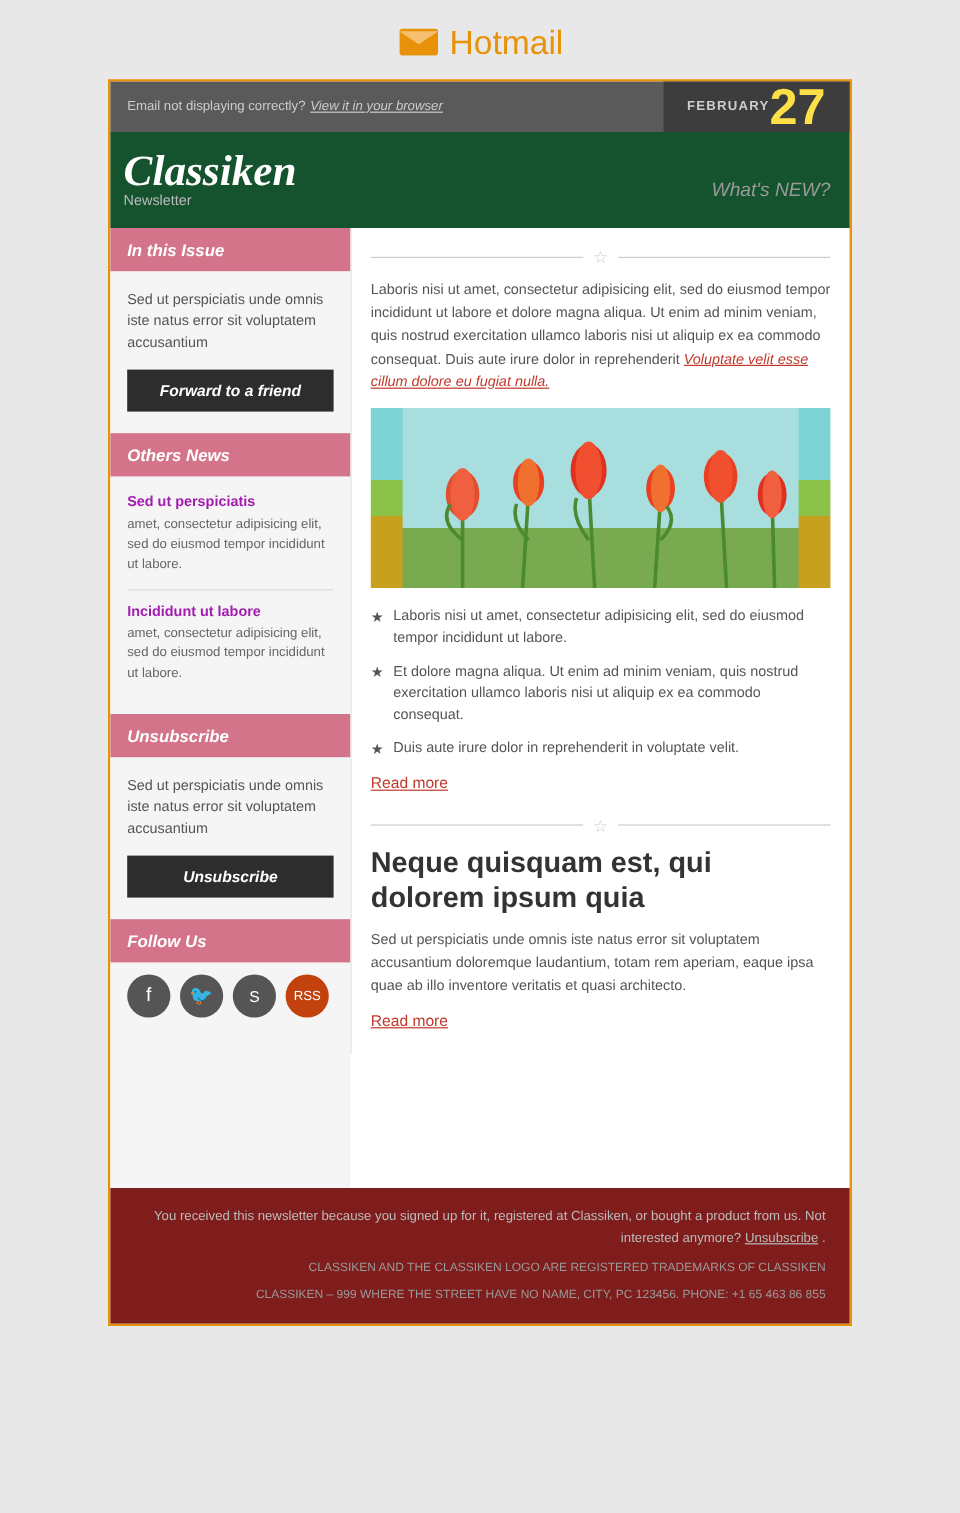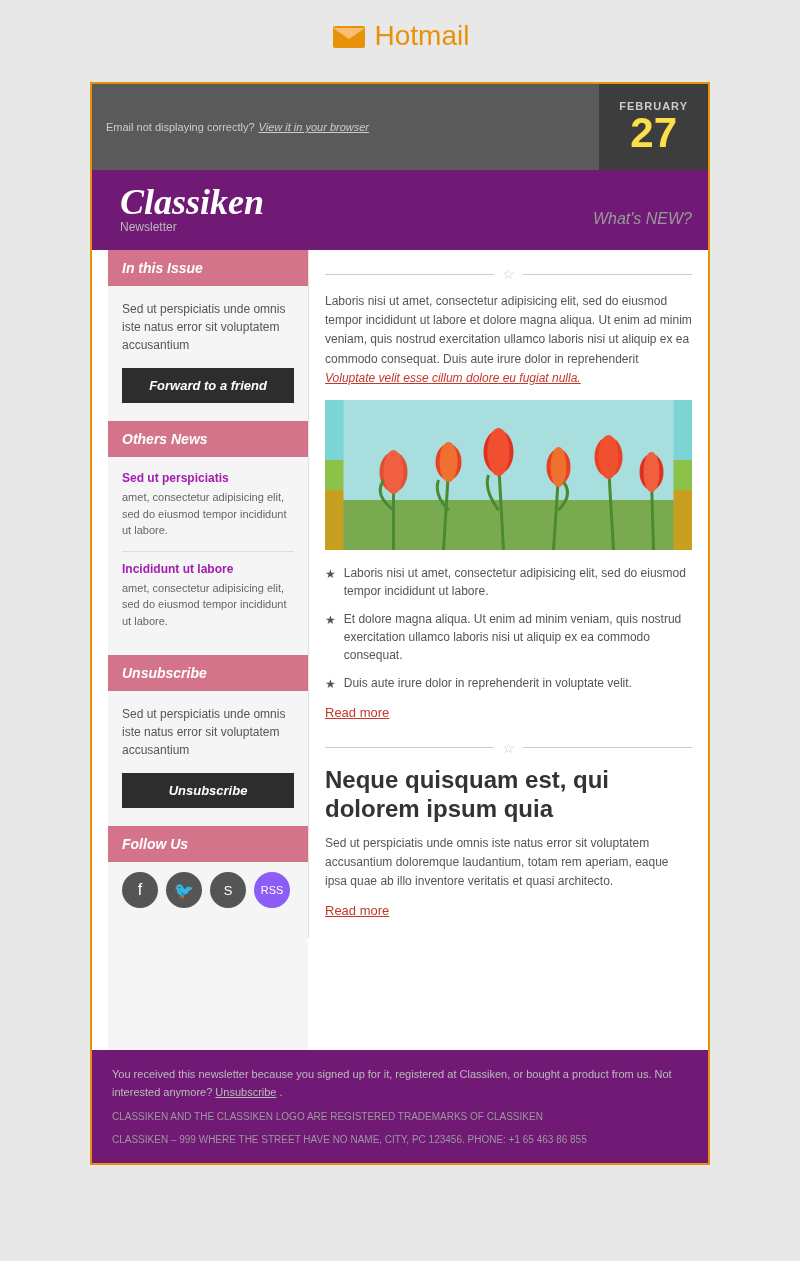--- a/index.html
+++ b/index.html
@@ -11,23 +11,22 @@
       min-height: 1261px;
       display: flex;
       flex-direction: column;
       align-items: center;
       padding: 20px 0;
     }
 
     
     .hotmail-header {
       display: flex;
-      align-items: center;
       gap: 8px;
-      margin-bottom: 30px;
+      margin-bottom: 14px;
     }
     .hotmail-logo-icon {
       width: 36px;
       height: 28px;
     }
     .hotmail-title {
       font-size: 28px;
       color: #e8920a;
       font-weight: normal;
       font-family: Arial, sans-serif;
@@ -58,45 +57,45 @@
       gap: 4px;
     }
     .top-bar-left a {
       color: #ccc;
       text-decoration: underline;
       font-style: italic;
     }
     .date-box {
       background: #3d3d3d;
       color: #fff;
-      padding: 16px 20px;
+      padding: 0 20px;
       text-align: center;
       min-width: 100px;
       display: flex;
-      flex-direction: column;
+      flex-direction: row;
       justify-content: center;
       align-items: center;
     }
     .date-month {
       font-size: 11px;
       font-weight: bold;
       letter-spacing: 1px;
       color: #ccc;
     }
     .date-day {
       font-size: 42px;
       font-weight: bold;
       color: #fde047;
       line-height: 1;
     }
 
     
     .brand-header {
-      background: #701a75;
-      padding: 14px 16px 16px 28px;
+      background: #14532d;
+      padding: 14px 16px 16px 11px;
       display: flex;
       align-items: flex-end;
       gap: 20px;
     }
     .brand-name {
       font-family: Georgia, serif;
       font-style: italic;
       font-size: 36px;
       color: #fff;
       font-weight: bold;
@@ -122,21 +121,20 @@
       display: flex;
       align-items: flex-start;
     }
 
     
     .sidebar {
       width: 200px;
       flex-shrink: 0;
       background: #f5f5f5;
       min-height: 800px;
-      margin-left: 16px;
     }
 
     .sidebar-section-header {
       background: #d4748a;
       padding: 10px 14px;
       font-style: italic;
       font-weight: bold;
       color: #fff;
       font-size: 14px;
     }
@@ -292,23 +290,23 @@
       color: #c0392b;
       text-decoration: underline;
       font-size: 13px;
       cursor: pointer;
       display: inline-block;
       margin-bottom: 4px;
     }
 
     
     .email-footer {
-      background: #701a75;
+      background: #7f1d1d;
       padding: 16px 20px;
-      text-align: left;
+      text-align: right;
       color: #bbb;
       font-size: 11px;
       line-height: 1.6;
     }
     .email-footer a {
       color: #bbb;
       text-decoration: underline;
     }
     .footer-small {
       font-size: 10px;
@@ -378,21 +376,21 @@
       <div class="sidebar-content">
         <p class="sidebar-text">Sed ut perspiciatis unde omnis iste natus error sit voluptatem accusantium</p>
         <button class="sidebar-btn">Unsubscribe</button>
       </div>
 
       <div class="sidebar-section-header">Follow Us</div>
       <div class="social-icons">
         <a href="#" class="social-icon" style="background:#555;">f</a>
         <a href="#" class="social-icon" style="background:#555;">🐦</a>
         <a href="#" class="social-icon" style="background:#555; font-size:13px;">S</a>
-        <a href="#" class="social-icon" style="background:#8b5cf6; font-size:11px;">RSS</a>
+        <a href="#" class="social-icon" style="background:#c2410c; font-size:11px;">RSS</a>
       </div>
 
     </div>
 
     <div class="main-content">
 
       
       <div class="article-divider">
         <hr class="article-divider-line">
         <span class="article-divider-star">☆</span>

